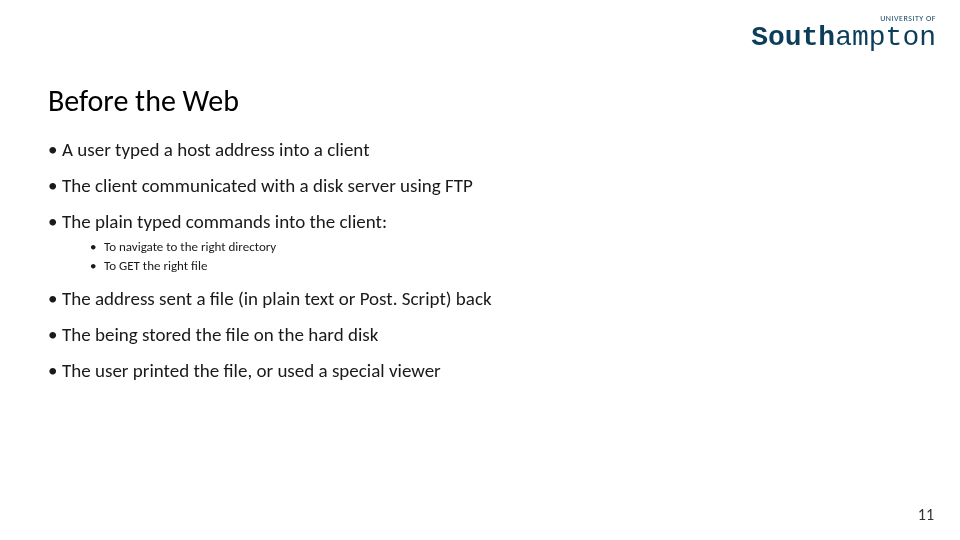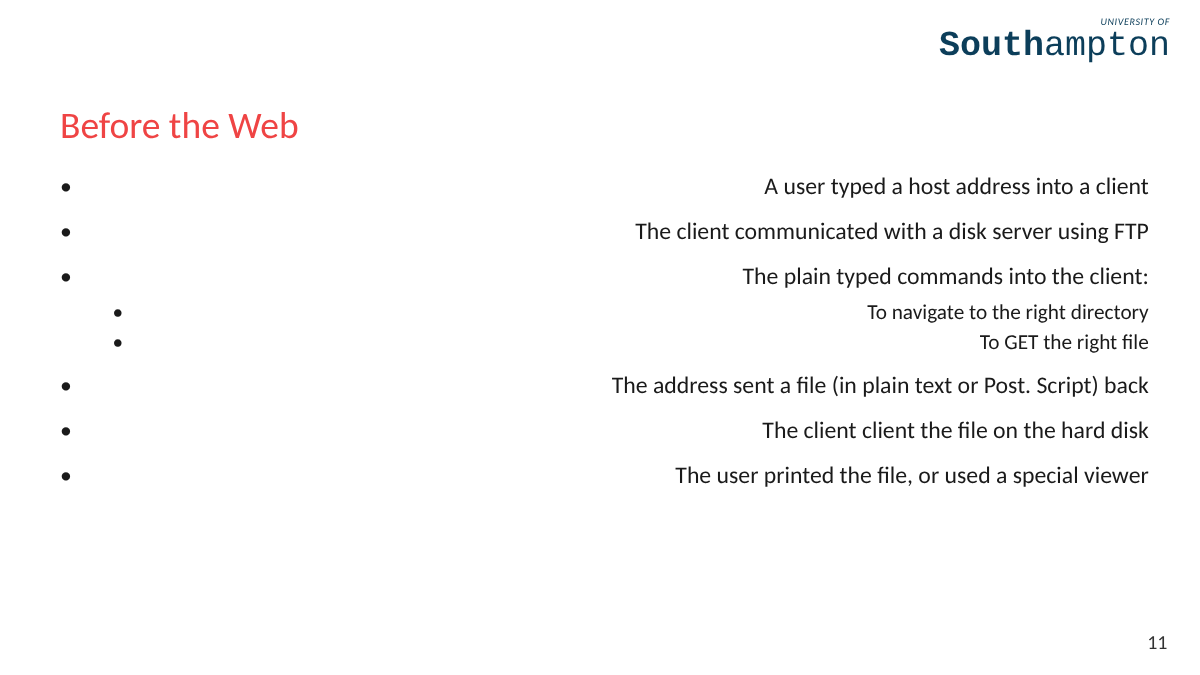--- a/index.html
+++ b/index.html
@@ -18,45 +18,43 @@
     top: 14px;
     right: 24px;
     text-align: right;
     line-height: 1;
   }
   .logo .tag {
     font-size: 8px;
     letter-spacing: 0.5px;
     color: #0c3e5a;
     margin-bottom: 2px;
-    font-style: italic;
   }
   .logo .name {
     font-size: 28px;
     font-weight: 400;
     color: #0c3e5a;
     font-family: Liberation Mono, monospace;
   }
   .logo .name .bold {
     font-weight: 700;
   }
   .title {
     position: absolute;
     top: 82px;
     left: 48px;
     font-size: 30px;
     font-weight: 400;
-    color: #ef4444;
+    color: #000000;
   }
   .content {
     position: absolute;
     top: 138px;
     left: 48px;
     right: 41px;
-    text-align: right;
   }
   ul.lvl1 {
     list-style: none;
     margin: 0;
     padding: 0;
   }
   ul.lvl1 > li {
     font-size: 19px;
     line-height: 1.25;
     margin-bottom: 12px;
@@ -68,21 +66,21 @@
     position: absolute;
     left: 0;
     top: 0;
   }
   ul.lvl2 {
     list-style: none;
     margin: 6px 0 0 0;
     padding: 0 0 0 28px;
   }
   ul.lvl2 > li {
-    font-size: 17px;
+    font-size: 13px;
     line-height: 1.3;
     margin-bottom: 2px;
     padding-left: 14px;
     position: relative;
   }
   ul.lvl2 > li::before {
     content: "•";
     position: absolute;
     left: 0;
     top: 0;
@@ -112,18 +110,18 @@
     <li><span>A user typed a host address into a client</span></li>
     <li><span>The client communicated with a disk server using FTP</span></li>
     <li>
       <span>The plain typed commands into the client:</span>
       <ul class="lvl2">
         <li>To navigate to the right directory</li>
         <li>To GET the right file</li>
       </ul>
     </li>
     <li><span>The address sent a file (in plain text or Post. Script) back</span></li>
-    <li><span>The client client the file on the hard disk</span></li>
+    <li><span>The being stored the file on the hard disk</span></li>
     <li><span>The user printed the file, or used a special viewer</span></li>
   </ul>
 </div>
 
 <div class="pagenum">11</div>
 
 </body></html>

